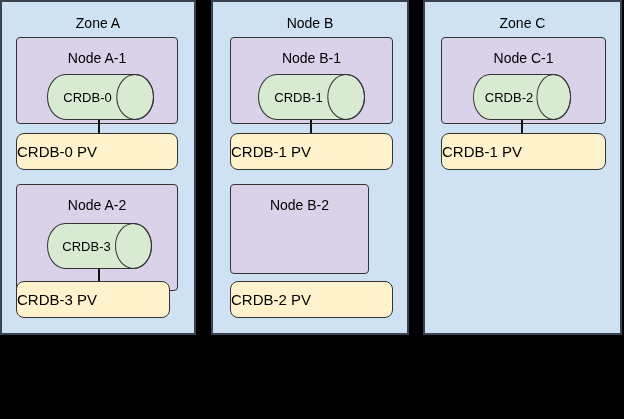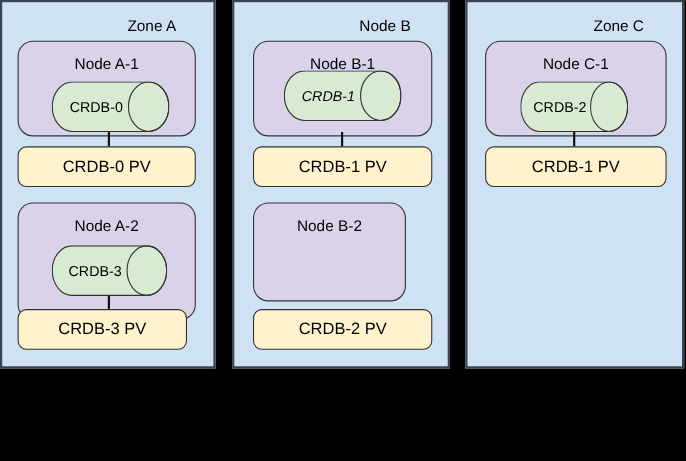--- a/index.html
+++ b/index.html
@@ -9,56 +9,56 @@
   }
   .zone{
     position:absolute;top:0;height:335px;background:var(--zone-fill);
     border:2px solid var(--zone-border);box-sizing:border-box;
   }
   #zone-a{left:0;width:196px;}
   #zone-b{left:211px;width:198px;}
   #zone-c{left:423px;width:199px;}
   .zone-title{
     position:absolute;top:14px;left:0;width:100%;text-align:center;
-    font-size:14px;line-height:14px;padding-left:40px;
+    font-size:14px;line-height:14px;
   }
   .node{
     position:absolute;background:var(--node-fill);
-    border:1px solid var(--shape-border);border-radius:14px;box-sizing:border-box;padding-left:27px;
+    border:1px solid var(--shape-border);border-radius:4px;box-sizing:border-box;padding-left:27px;
   }
   .node-title{
     position:absolute;top:13px;left:0;width:100%;text-align:center;
     font-size:14px;line-height:14px;
   }
   .cylinder{position:absolute;height:46px;}
   .cylinder svg{position:absolute;left:0;top:0;width:100%;height:100%;display:block;}
   .cyl-body{fill:var(--db-fill);stroke:var(--shape-border);stroke-width:1;}
   .cyl-face{fill:none;stroke:var(--shape-border);stroke-width:1;}
   .cyl-label{
     position:absolute;left:0;top:0;width:calc(100% - 26px);height:100%;
     display:flex;align-items:center;justify-content:center;font-size:13px;
   }
   .connector{position:absolute;width:2px;background:var(--connector);}
   .pv{
     position:absolute;height:37px;background:var(--pv-fill);
     border:1px solid var(--shape-border);border-radius:8px;box-sizing:border-box;
-    display:flex;align-items:center;justify-content:center;font-size:15px;
+    display:flex;align-items:center;justify-content:flex-start;font-size:15px;
   }
   
   #za-node1{left:14px;top:35px;width:162px;height:87px;}
   #za-cyl1{left:30px;top:36px;width:107px;}
   #za-conn1{left:96px;top:118px;height:13px;}
   #za-pv1{left:14px;top:131px;width:162px;}
   #za-node2{left:14px;top:182px;width:162px;height:107px;}
   #za-cyl2{left:30px;top:38px;width:105px;}
   #za-conn2{left:96px;top:267px;height:12px;}
   #za-pv2{left:14px;top:279px;width:154px;}
   
   #zb-node1{left:17px;top:35px;width:163px;height:87px;}
-  #zb-cyl1{left:27px;top:26px;width:107px;font-style:italic;}
+  #zb-cyl1{left:27px;top:36px;width:107px;}
   #zb-conn1{left:97px;top:118px;height:13px;}
   #zb-pv1{left:17px;top:131px;width:163px;}
   #zb-node2{left:17px;top:182px;width:139px;height:90px;}
   #zb-pv2{left:17px;top:279px;width:163px;}
   
   #zc-node1{left:16px;top:35px;width:165px;height:87px;}
   #zc-cyl1{left:31px;top:36px;width:98px;}
   #zc-conn1{left:96px;top:118px;height:13px;}
   #zc-pv1{left:16px;top:131px;width:165px;}
   #zc-pv2{left:16px;top:279px;width:165px;}

